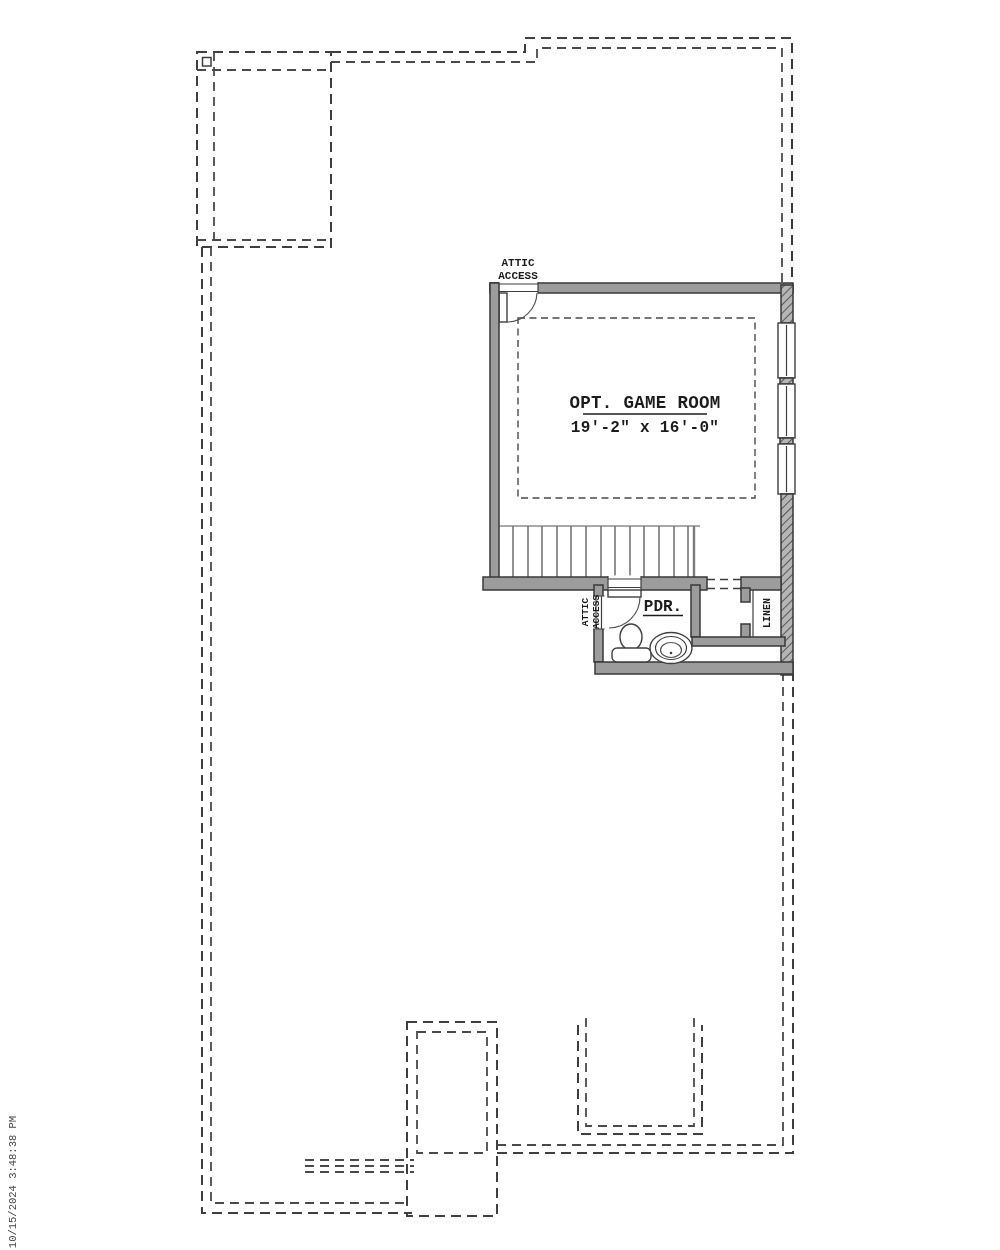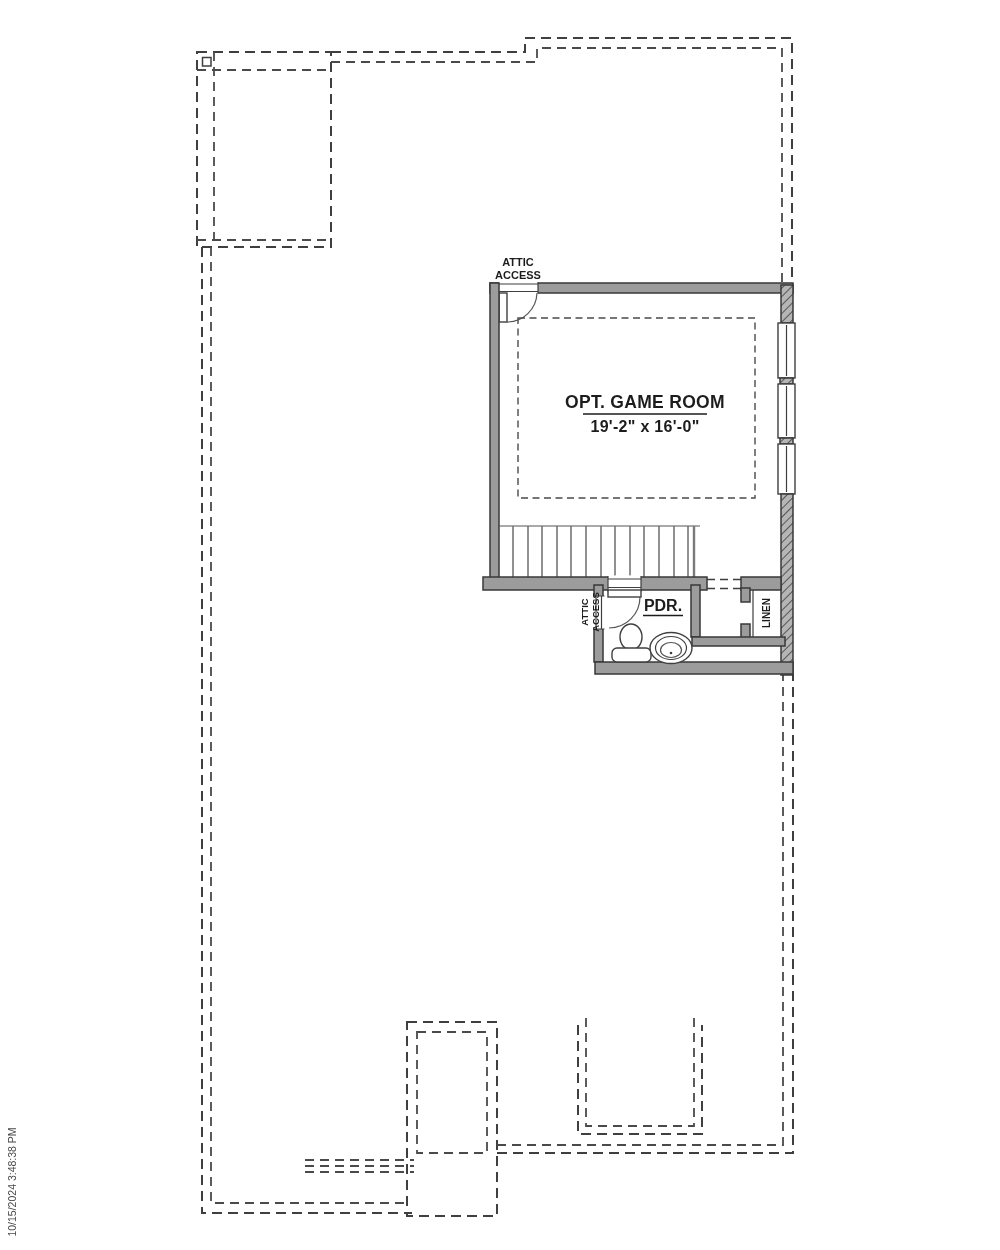--- a/index.html
+++ b/index.html
@@ -1,17 +1,17 @@
 <!DOCTYPE html>
 <html><head>
 <meta charset="utf-8">
 <style>
   html,body{margin:0;padding:0;background:#ffffff;}
   .page{position:relative;width:952px;height:1250px;background:#0369a1;overflow:hidden;
-        font-family:Liberation Sans, sans-serif;}
+        font-family:Liberation Mono, monospace;}
   svg{display:block;}
   
   .dash      {fill:none;stroke:#3f3f3f;stroke-width:2;stroke-dasharray:10 6;}
   .dash-in   {fill:none;stroke:#4a4a4a;stroke-width:1.8;stroke-dasharray:9 6;}
   .dash-thin {fill:none;stroke:#4a4a4a;stroke-width:1.4;stroke-dasharray:7 4.5;}
   .dash-open {fill:none;stroke:#3f3f3f;stroke-width:1.6;stroke-dasharray:8 5;}
   .wall      {fill:#9c9c9c;stroke:#383838;stroke-width:1.5;}
   .wallgap   {fill:#ffffff;stroke:none;}
   .hatch     {fill:url(#hatchp);stroke:#383838;stroke-width:1.5;}
   .thin      {fill:none;stroke:#3f3f3f;stroke-width:1.2;}

